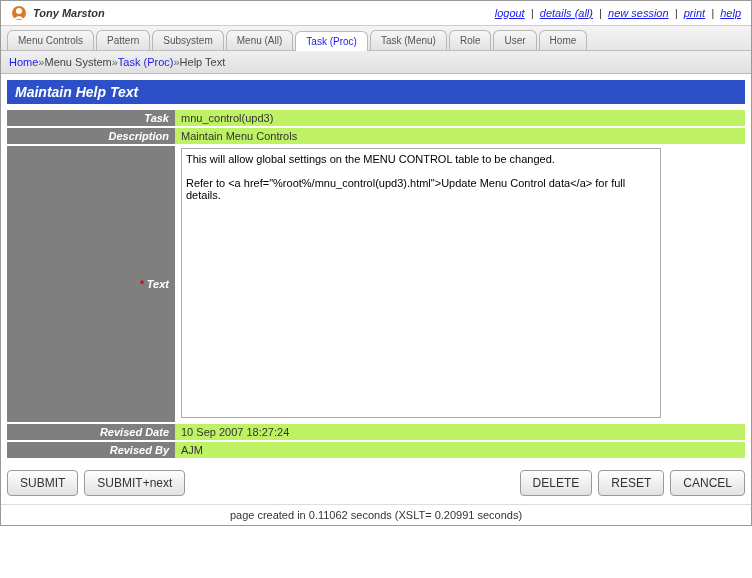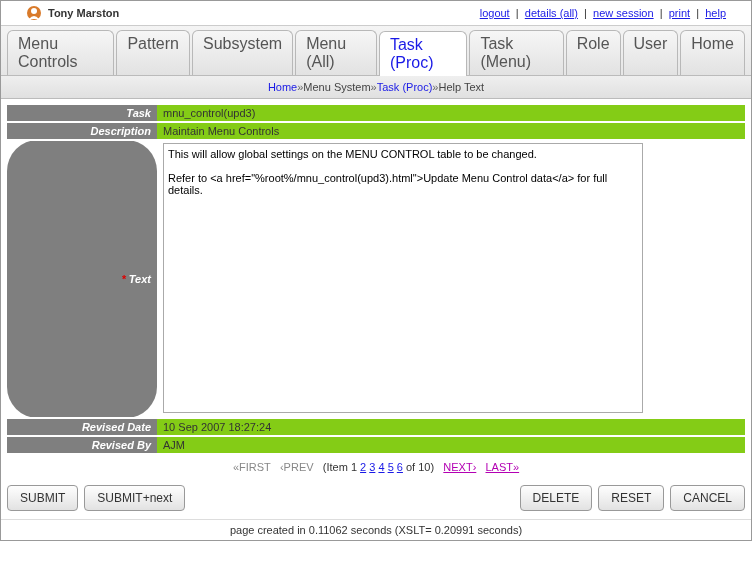--- a/index.html
+++ b/index.html
@@ -1,34 +1,34 @@
 <!DOCTYPE html>
 <html><head>
 <meta charset="utf-8">
 <style>
 * { box-sizing: border-box; margin: 0; padding: 0; }
 body { font-family: Verdana, Arial, sans-serif; font-size: 11px; background: #fff; }
 .wrap { width: 752px; border: 1px solid #999; }
-.topbar { display: flex; align-items: center; padding: 4px 25px; border-bottom: 1px solid #ccc; }
+.topbar { display: flex; align-items: center; padding: 4px 10px; border-bottom: 1px solid #ccc; font-style: italic; }
 .topbar-icon { width: 16px; height: 16px; margin-right: 6px; }
 .topbar-name { font-weight: bold; color: #333; }
 .topbar-links { margin-left: auto; color: #333; }
 .topbar-links a { color: #1a1ae6; text-decoration: underline; cursor: pointer; }
 .tabs { display: flex; background: linear-gradient(#f4f4f4,#e6e6e6); padding: 4px 6px 0 6px; border-bottom: 1px solid #bbb; gap: 2px; }
-.tab { background: linear-gradient(#f6f6f6,#e2e2e2); border: 1px solid #b8b8b8; border-bottom: none; border-radius: 6px 6px 0 0; padding: 4px 10px; color: #555; font-size: 16px; cursor: pointer; }
+.tab { background: linear-gradient(#f6f6f6,#e2e2e2); border: 1px solid #b8b8b8; border-bottom: none; border-radius: 6px 6px 0 0; padding: 4px 10px; color: #555; font-size: 10px; cursor: pointer; }
 .tab.active { background: #fff; color: #1a1ae6; font-weight: normal; position: relative; top: 1px; }
-.crumbs { background: linear-gradient(#efefef,#e0e0e0); padding: 5px 1px; border-bottom: 1px solid #bbb; color: #444; text-align: center; }
+.crumbs { background: linear-gradient(#efefef,#e0e0e0); padding: 5px 8px; border-bottom: 1px solid #bbb; color: #444; }
 .crumbs a { color: #1a1ae6; text-decoration: none; }
 .crumb-sep { color: #666; }
 .content { padding: 6px; }
 .title-bar { background: #2c50c7; color: #fff; font-weight: bold; font-size: 14px; padding: 4px 8px; margin-bottom: 6px; font-style: italic; }
 .form-table { width: 100%; border-collapse: collapse; }
 .form-table td { border-bottom: 2px solid #fff; vertical-align: top; }
-.form-table .label-cell { background: #7f7f7f; color: #fff; text-align: right; font-weight: bold; font-style: italic; padding: 2px 6px; width: 150px; white-space: nowrap; }
-.form-table .value-cell { background: #84cc16; padding: 2px 6px; color: #333; }
+.form-table .label-cell { background: #7f7f7f; color: #fff; text-align: right; font-weight: bold; font-style: italic; padding: 2px 6px; width: 168px; white-space: nowrap; }
+.form-table .value-cell { background: #bef264; padding: 2px 6px; color: #333; }
 .req-star { color: #d00; margin-right: 3px; }
 textarea.text-value { width: 480px; height: 270px; font-family: Verdana, Arial, sans-serif; font-size: 11px; padding: 4px; border: 1px solid #aaa; resize: none; }
 .pager { text-align: center; padding: 6px 0 2px 0; color: #333; }
 .pager .nav-disabled { color: #888; }
 .pager a { color: #b300b3; text-decoration: underline; cursor: pointer; }
 .pager .pg { color: #1a1ae6; text-decoration: underline; cursor: pointer; }
 .action-row { display: flex; align-items: center; padding: 4px 6px 8px 6px; gap: 6px; }
 .action-row .spacer { flex: 1; }
 .btn { background: linear-gradient(#fefefe,#e2e2e2); border: 1px solid #999; border-radius: 4px; padding: 5px 12px; font-size: 12px; cursor: pointer; color: #333; }
 .footer-line { text-align: center; padding: 4px 0; border-top: 1px solid #ddd; color: #333; }
@@ -68,66 +68,53 @@
     <div class="tab">Role</div>
     <div class="tab">User</div>
     <div class="tab">Home</div>
   </div>
 
   <div class="crumbs">
     <a>Home</a><span class="crumb-sep">»</span><span>Menu System</span><span class="crumb-sep">»</span><a>Task (Proc)</a><span class="crumb-sep">»</span><span>Help Text</span>
   </div>
 
   <div class="content">
+    <div class="title-bar">Maintain Help Text</div>
 
     <table class="form-table">
       <tbody>
           <tr>
         <td class="label-cell">Task</td>
         <td class="value-cell">mnu_control(upd3)</td>
       </tr>
       <tr>
         <td class="label-cell">Description</td>
         <td class="value-cell">Maintain Menu Controls</td>
       </tr>
       <tr>
-        <td class="label-cell" style="vertical-align:middle;border-radius:31px;">
+        <td class="label-cell" style="vertical-align:middle;">
           <span class="req-star">*</span><span>Text</span>
         </td>
         <td class="value-cell" style="background:#fff;">
           <textarea class="text-value" style="">This will allow global settings on the MENU CONTROL table to be changed.
 
 Refer to &lt;a href="%root%/mnu_control(upd3).html"&gt;Update Menu Control data&lt;/a&gt; for full details.</textarea>
         </td>
       </tr>
       <tr>
         <td class="label-cell">Revised Date</td>
         <td class="value-cell">10 Sep 2007 18:27:24</td>
       </tr>
       <tr>
         <td class="label-cell">Revised By</td>
         <td class="value-cell">AJM</td>
       </tr>
     </tbody>
       </table>
 
-    <div class="pager">
-      <span class="nav-disabled">«FIRST</span>&nbsp;&nbsp;
-      <span class="nav-disabled">‹PREV</span>&nbsp;&nbsp;
-      <span>(Item </span>
-      <span>1</span>
-      <a class="pg">2</a>
-      <a class="pg">3</a>
-      <a class="pg">4</a>
-      <a class="pg">5</a>
-      <a class="pg">6</a>
-      <span> of 10)</span>&nbsp;&nbsp;
-      <a>NEXT›</a>&nbsp;&nbsp;
-      <a>LAST»</a>
-    </div>
   </div>
 
   <div class="action-row">
     <button class="btn">SUBMIT</button>
     <button class="btn">SUBMIT+next</button>
     <span class="spacer"></span>
     <button class="btn">DELETE</button>
     <button class="btn">RESET</button>
     <button class="btn">CANCEL</button>
   </div>

